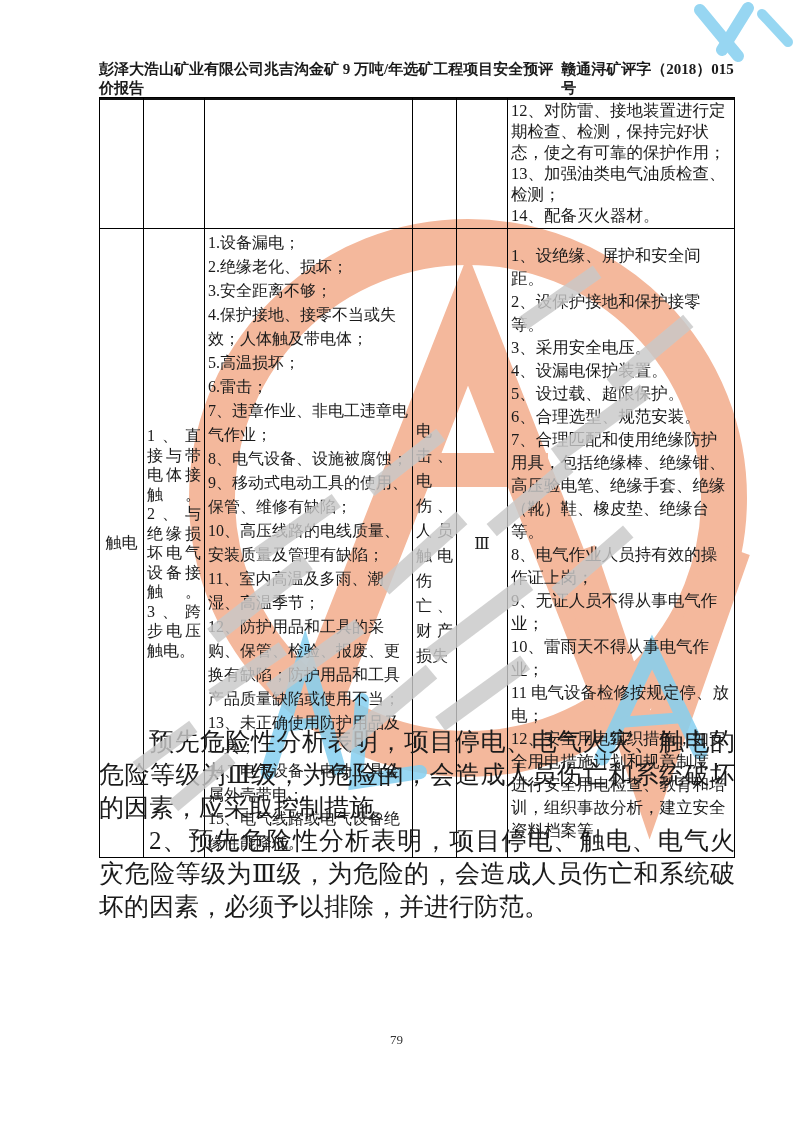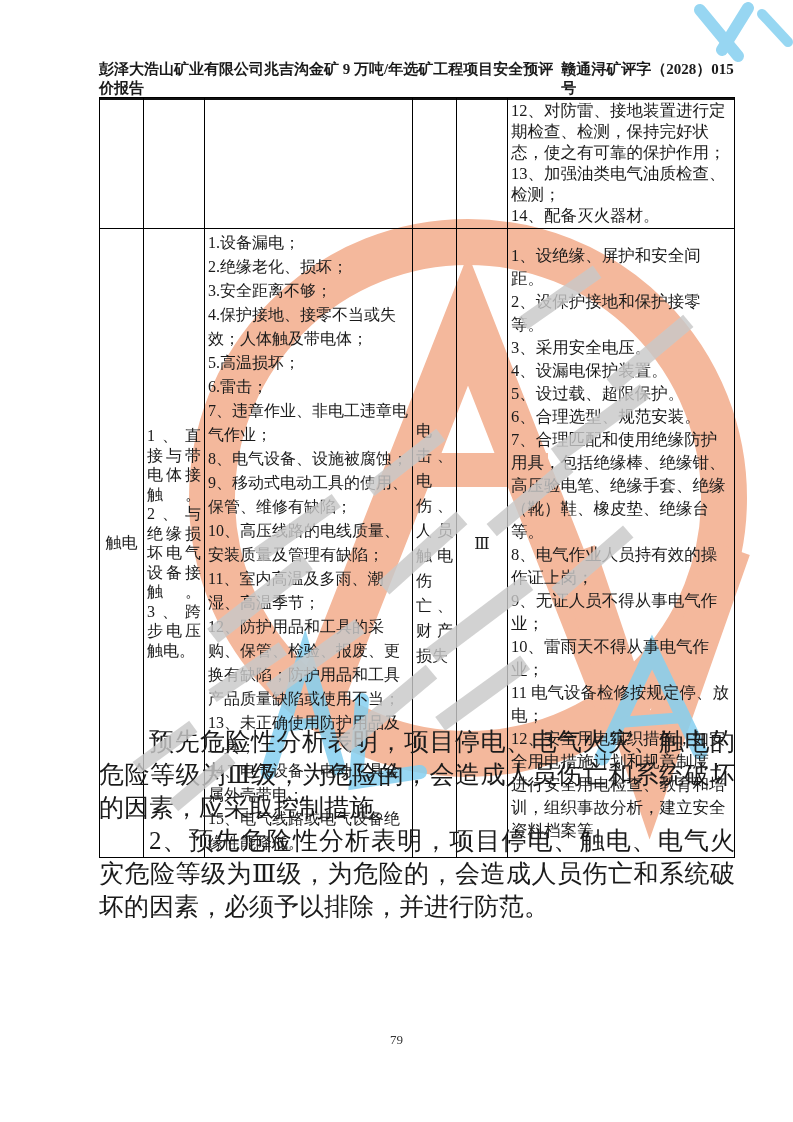--- a/index.html
+++ b/index.html
@@ -80,21 +80,21 @@
       <path d="M 700 10 L 738 56" stroke-width="12" stroke="#85d0f0"></path>
       <path d="M 748 8 L 722 50" stroke-width="12" stroke="#85d0f0"></path>
       <path d="M 762 14 L 788 42" stroke-width="10" stroke="#85d0f0"></path>
     </g>
   </svg>
 
   <div class="content">
 
     <div class="header">
       <span>彭泽大浩山矿业有限公司兆吉沟金矿 9 万吨/年选矿工程项目安全预评价报告</span>
-      <span>赣通浔矿评字（2028）015号</span>
+      <span>赣通浔矿评字（2018）015号</span>
     </div>
 
     <table class="hazard">
       <colgroup>
         <col style="width:44px">
           <col style="width:61px">
           <col style="width:208px">
         <col style="width:44px">
           <col style="width:51px">
           <col style="width:227px">

